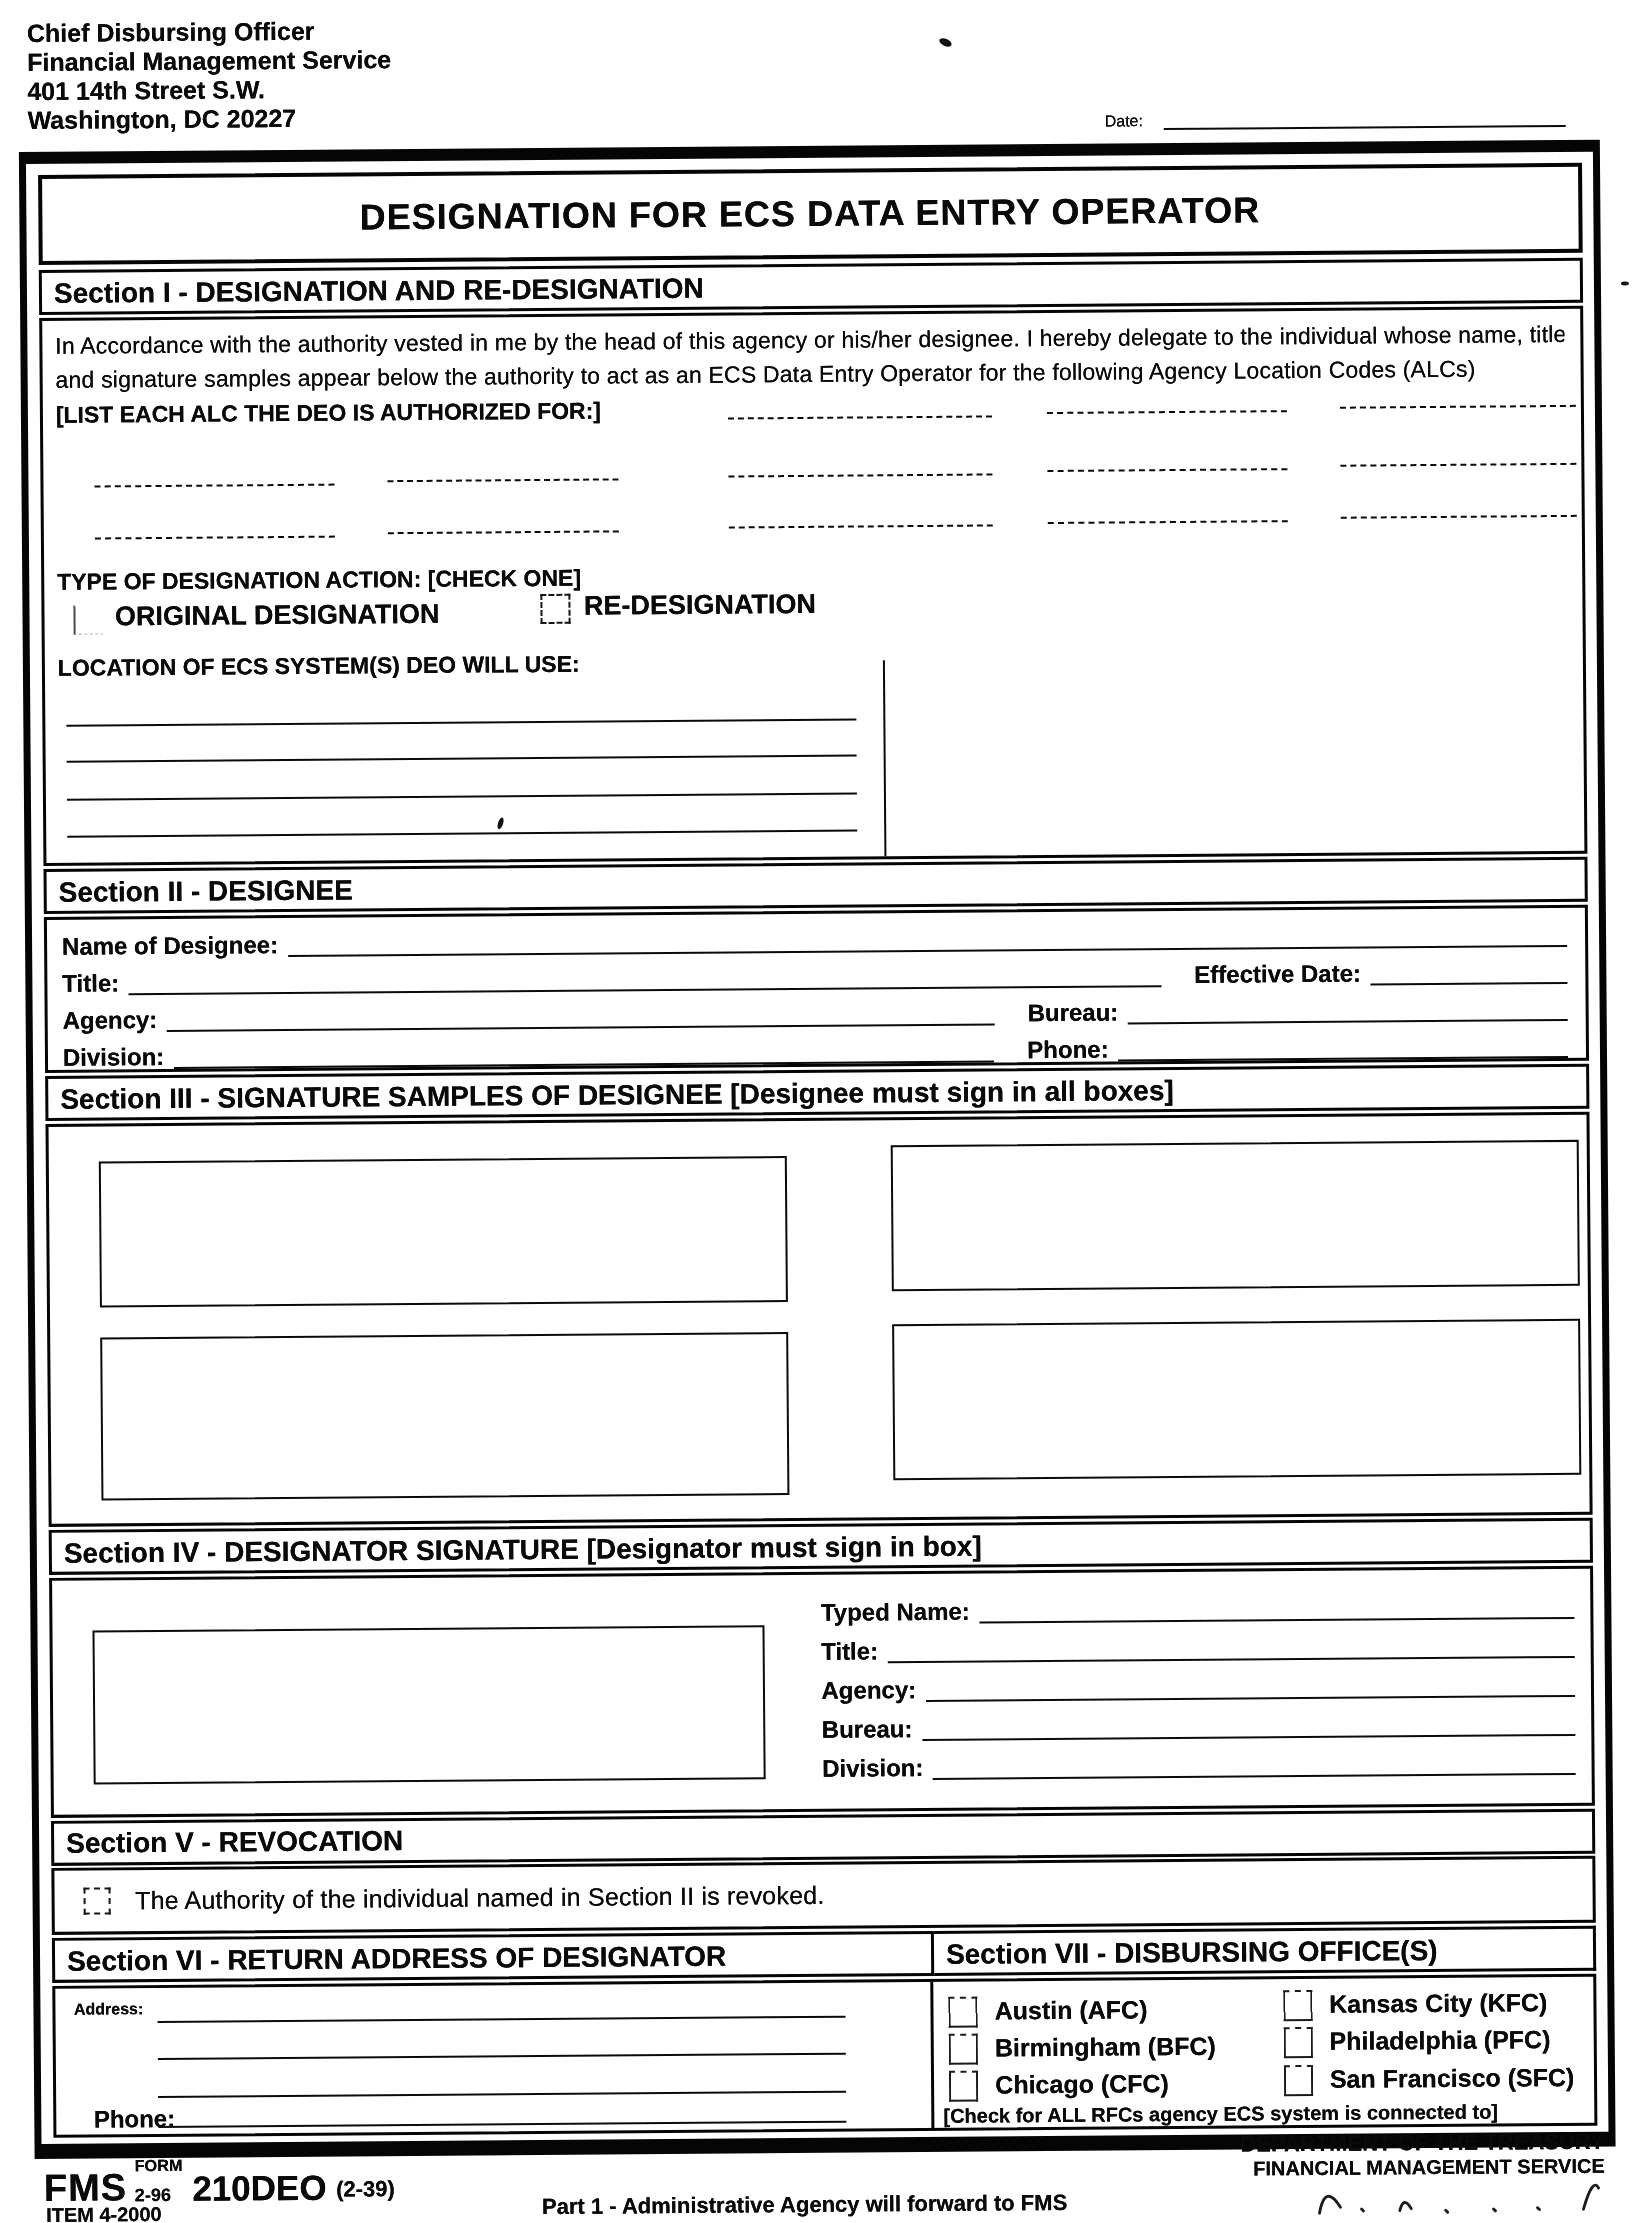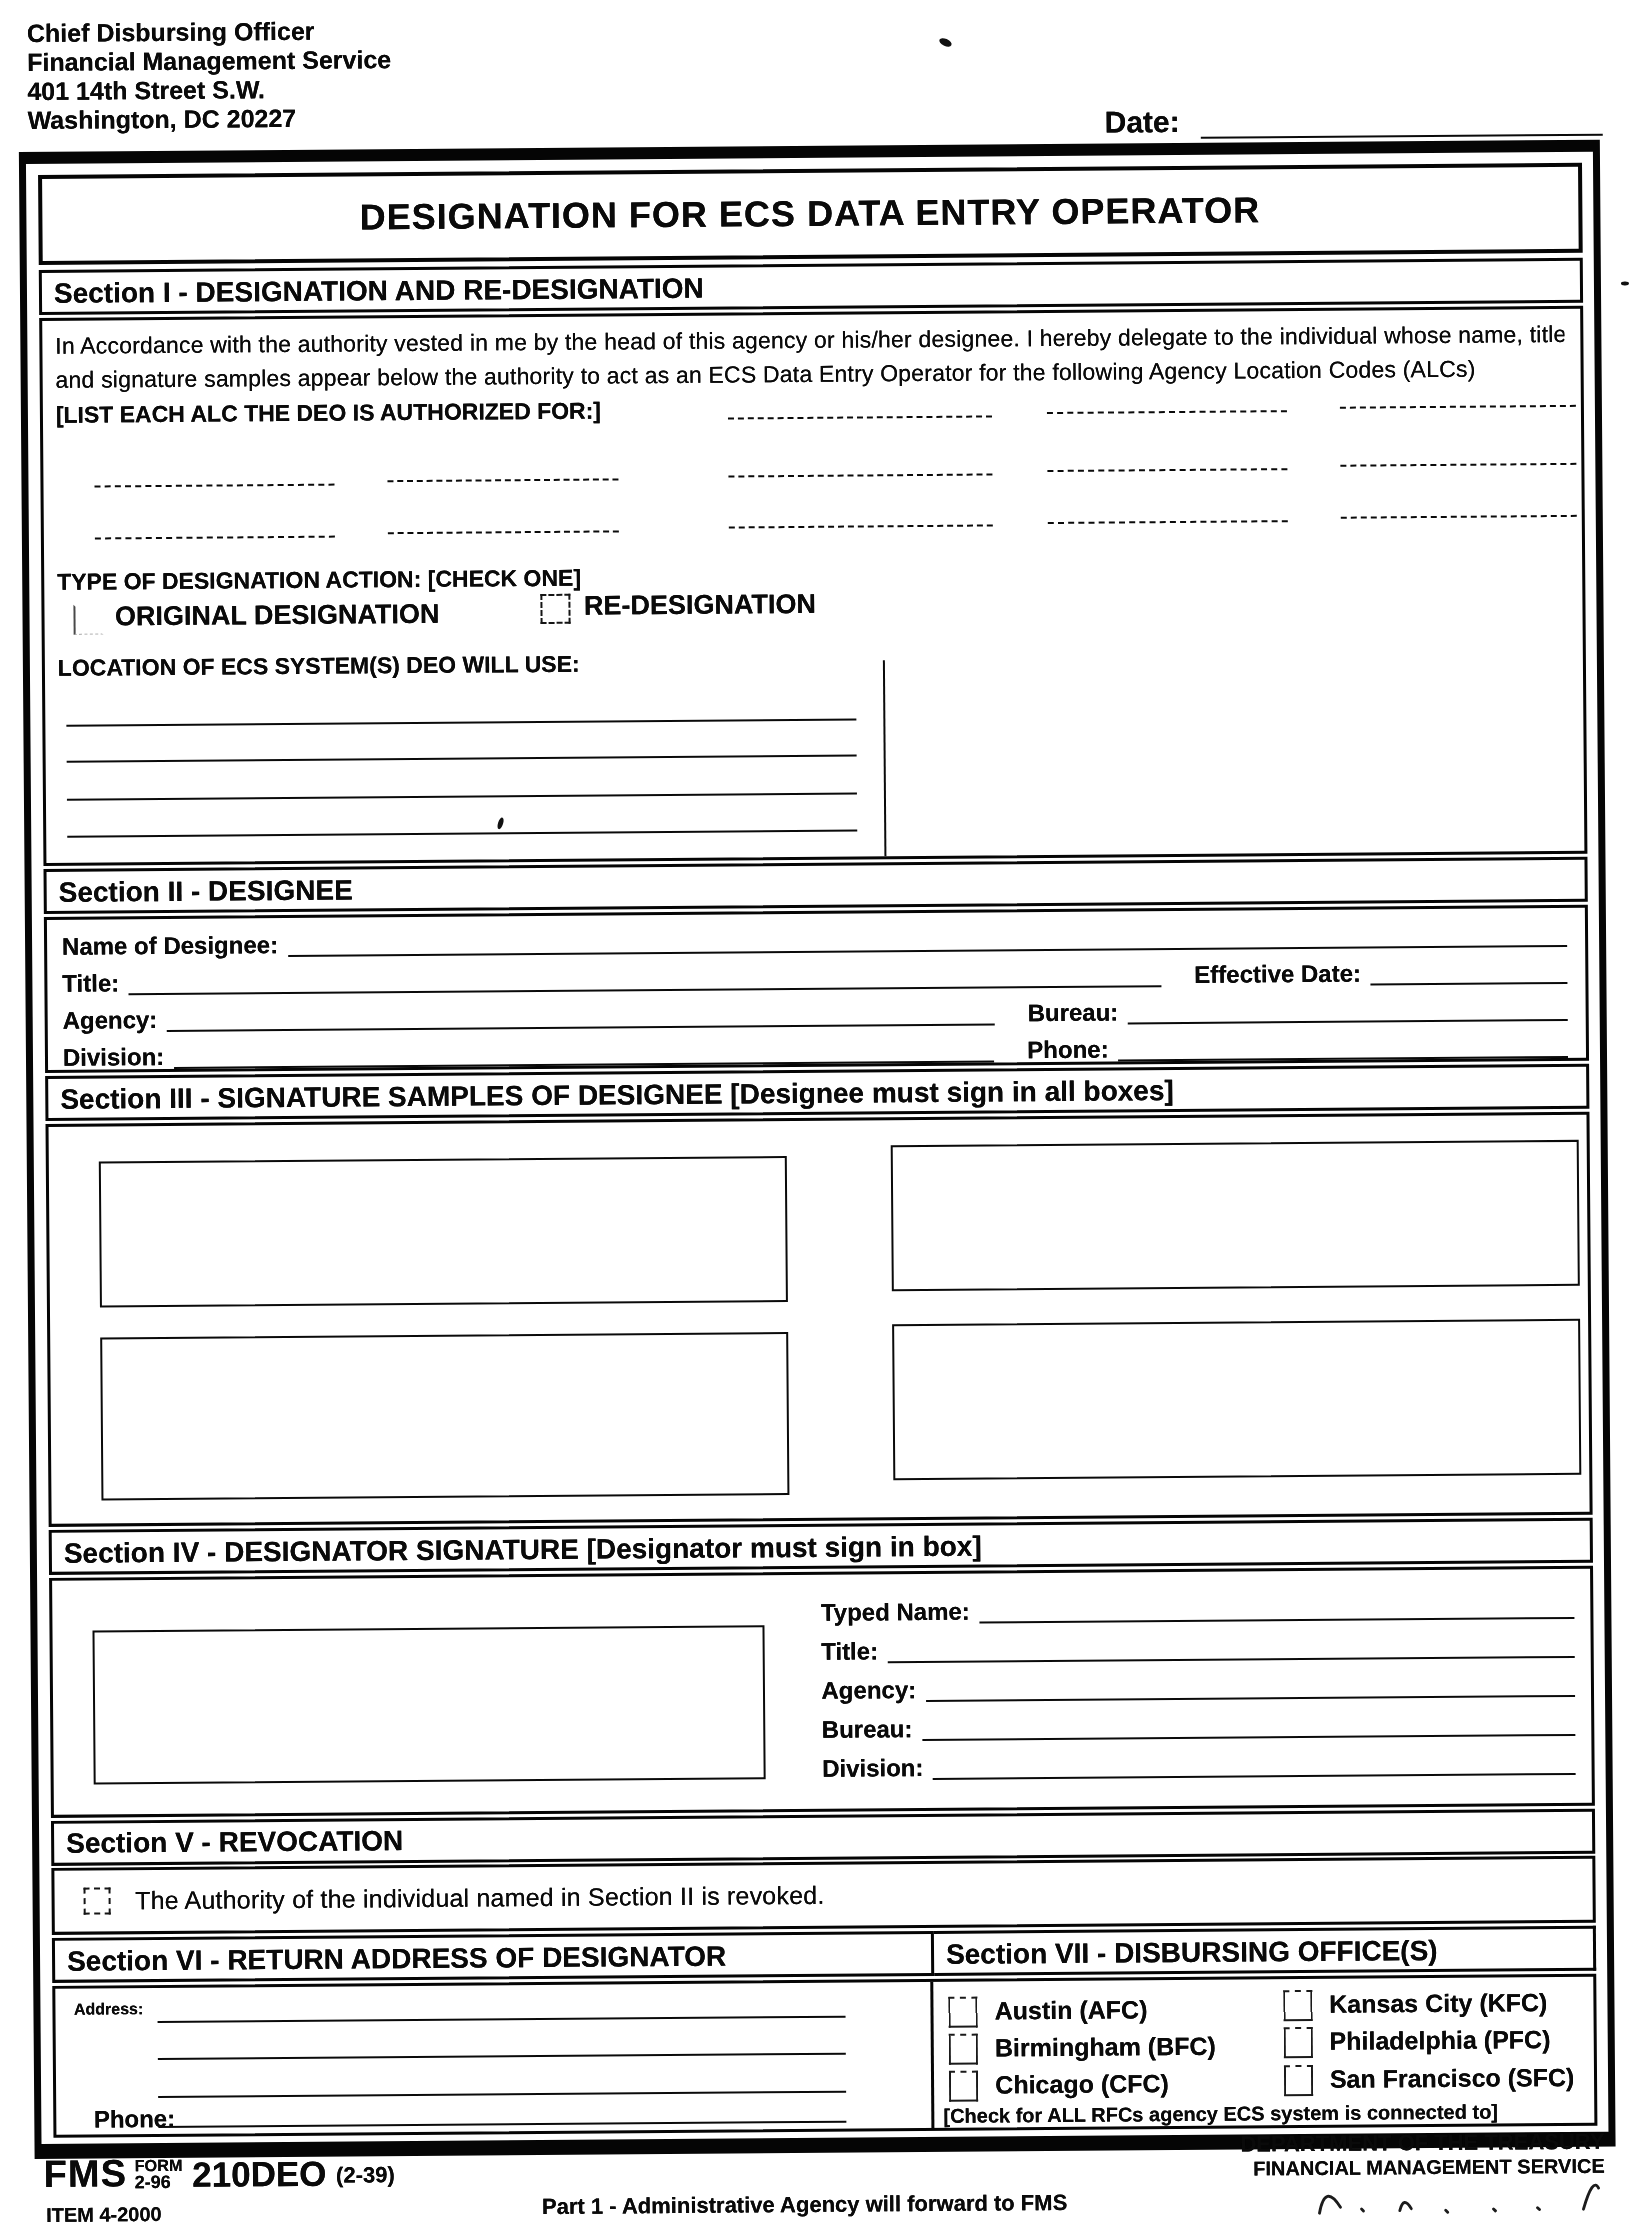--- a/index.html
+++ b/index.html
@@ -6,21 +6,21 @@
   body{width:1644px;height:2223px;position:relative;overflow:hidden;
        font-family:"Liberation Sans","DejaVu Sans",sans-serif;color:#0a0a0a;}
   #sheet{position:absolute;left:0;top:0;width:1644px;height:2223px;
          transform:rotate(-0.45deg);transform-origin:797px 1057px;}
   #sheet *{box-sizing:border-box;}
   .ink{text-shadow:0 0 0.6px currentColor;}
 
   
   .letterhead{position:absolute;left:35px;top:13.4px;font-size:25px;font-weight:bold;line-height:29px;}
   .date-row{position:absolute;left:1112px;top:108px;display:flex;align-items:flex-end;}
-  .date-row .lbl{font-size:30px;font-weight:bold;}
+  .date-row .lbl{font-size:16px;font-weight:normal;}
   .date-line{width:402px;border-bottom:2.9px solid #0a0a0a;height:25px;margin-left:21px;}
 
   
   .form-box{position:absolute;left:26px;top:146px;width:1581px;
             border:7.7px solid #050505;border-top-width:12.5px;border-bottom-width:15.4px;
             background:#fff;padding-bottom:5.8px;}
   .title-box{margin:10.6px 11.5px 5.8px;border:4.8px solid #050505;height:90px;
              display:flex;align-items:center;justify-content:center;}
   .title-box span{font-size:36px;font-weight:bold;letter-spacing:1px;}
   .sec-h{margin:2.9px 11.5px 0;border:3.8px solid #050505;height:45px;padding:4.8px 12.5px;
@@ -72,21 +72,21 @@
   .pane7{flex:1;position:relative;}
   .addr-line{position:absolute;left:102px;right:85px;height:3.8px;border-bottom:2.9px solid #0a0a0a;}
   .off-row{position:absolute;display:flex;align-items:flex-start;}
   .off-row .cb{width:29px;height:31px;border:2.9px solid #1a1a1a;border-top-style:dashed;}
   .off-row .off-lbl{font-size:25px;font-weight:bold;margin-left:17.3px;white-space:nowrap;}
   .rfc-note{position:absolute;left:9.6px;top:123px;font-size:20px;font-weight:bold;white-space:nowrap;}
 
   
   .footer-left{position:absolute;left:35px;top:2152px;display:flex;align-items:flex-end;}
   .fms{font-size:38px;font-weight:bold;letter-spacing:1px;line-height:33px;}
-  .form-stack{display:flex;flex-direction:column;margin:0 9.6px 0 7.7px;font-weight:bold;line-height:16.3px;}
+  .form-stack{display:flex;flex-direction:column;margin:0 9.6px 0 7.7px;font-weight:bold;line-height:16.3px;gap:14px;}
   .form-stack .w1{font-size:16.3px;}
   .form-stack .w2{font-size:18px;}
   .form-num{font-size:35px;font-weight:bold;line-height:31px;}
   .form-rev{font-size:22px;font-weight:bold;margin-left:9.6px;}
   .item-num{position:absolute;left:37px;top:2198px;font-size:20px;font-weight:bold;}
   .dist-note{position:absolute;left:533px;top:2192px;font-size:22px;font-weight:bold;}
   .footer-right{position:absolute;right:48px;top:2135px;text-align:right;font-weight:bold;line-height:25px;}
   .footer-right .d1{font-size:22px;}
   .footer-right .d2{font-size:20px;}
 

